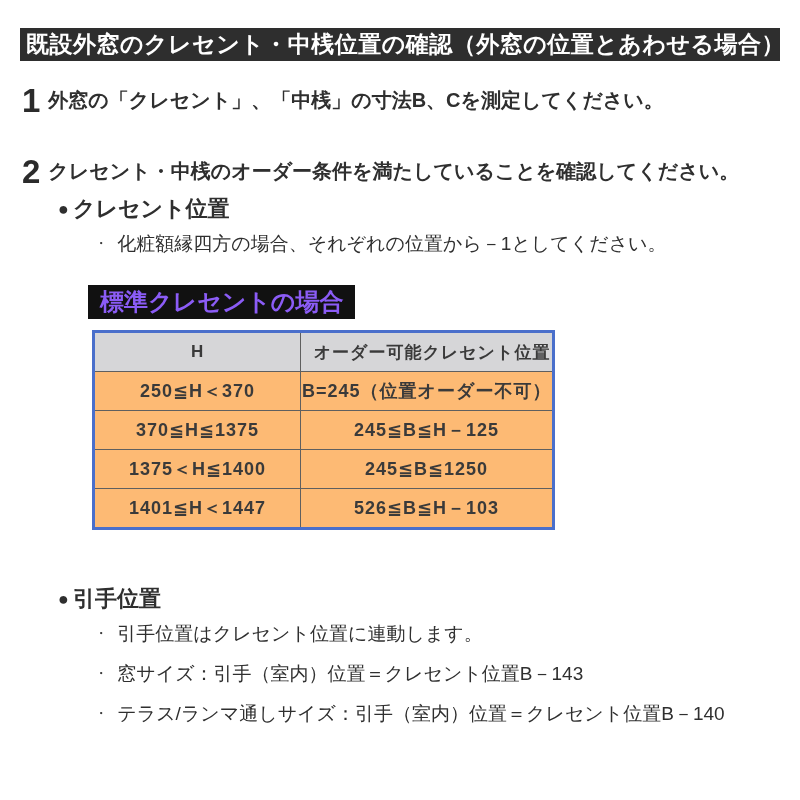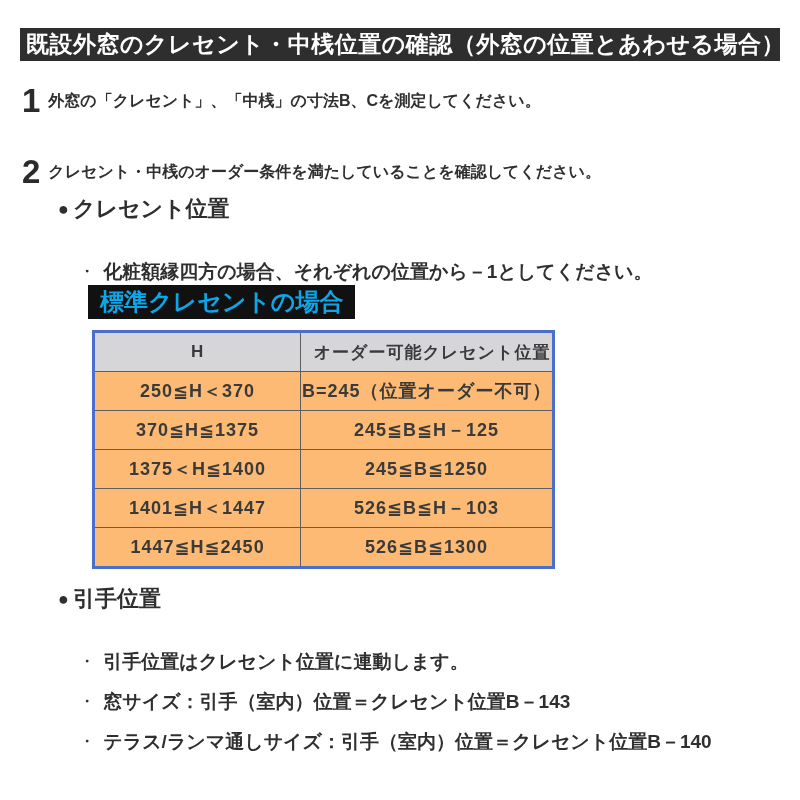--- a/index.html
+++ b/index.html
@@ -31,56 +31,55 @@
   .step-1 { top: 84px; }
   .step-2 { top: 155px; }
   .step-num {
     font-size: 33px;
     font-weight: bold;
     color: #2b2b2b;
     line-height: 33px;
     margin-right: 8px;
   }
   .step-text {
-    font-size: 16px;
+    font-size: 20px;
     font-weight: 600;
     line-height: 33px;
     white-space: nowrap;
   }
   .bullet-line {
     position: absolute;
     left: 58px;
     font-size: 22px;
     font-weight: 700;
     display: flex;
     align-items: center;
     white-space: nowrap;
   }
   .bullet-crescent { top: 194px; }
   .bullet-handle { top: 584px; }
   .bullet-dot { font-size: 18px; margin-right: 4px; line-height: 26px; }
   .sub-line {
     position: absolute;
-    left: 80px;
+    left: 94px;
     font-size: 19px;
-    font-weight: 700;
+    font-weight: 400;
     line-height: 26px;
     white-space: nowrap;
-    margin-top: 28px;
   }
   .sub-marker { font-size: 14px; margin-right: 4px; vertical-align: 2px; }
   .sub-crescent { top: 230px; }
   .sub-handle-0 { top: 620px; }
   .sub-handle-1 { top: 660px; }
   .sub-handle-2 { top: 700px; }
   .black-label {
     position: absolute;
     left: 88px; top: 285px;
     background: #111111;
-    color: #0ea5e9;
+    color: #8b5cf6;
     font-size: 24px;
     font-weight: bold;
     line-height: 34px;
     padding: 0 12px;
     white-space: nowrap;
   }
   .spec-table {
     position: absolute;
     left: 92px; top: 330px;
     width: 463px;
@@ -165,24 +164,20 @@
         <td>245≦B≦H－125</td>
       </tr>
       <tr>
         <td>1375＜H≦1400</td>
         <td>245≦B≦1250</td>
       </tr>
       <tr>
         <td>1401≦H＜1447</td>
         <td>526≦B≦H－103</td>
       </tr>
-      <tr>
-        <td>1447≦H≦2450</td>
-        <td>526≦B≦1300</td>
-      </tr>
     </tbody>
   </table>
 
   <div class="bullet-line bullet-handle">
     <span class="bullet-dot">●</span>
     <span>引手位置</span>
   </div>
 
   <div class="sub-line sub-handle-0">
     <span class="sub-marker">・</span>

